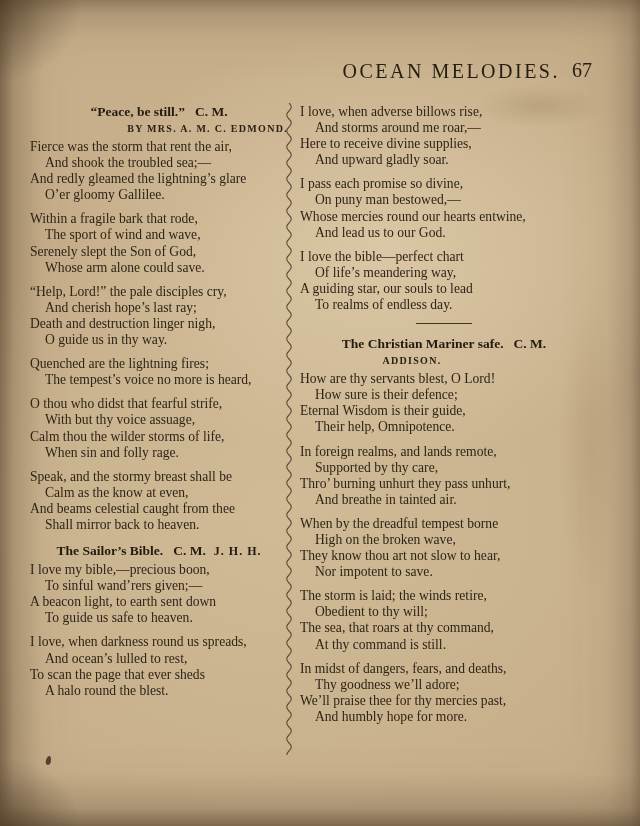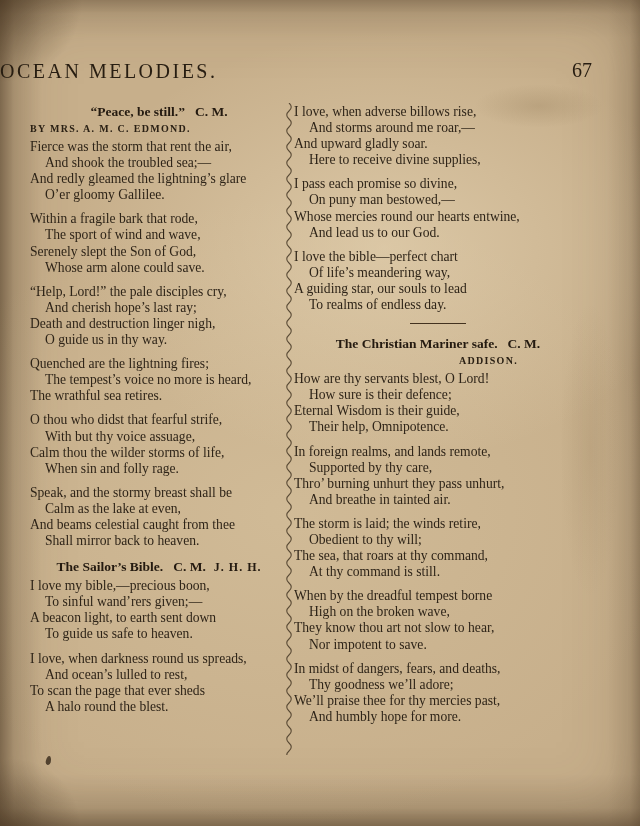--- a/index.html
+++ b/index.html
@@ -14,32 +14,32 @@
       linear-gradient(90deg, rgba(74,56,36,0.50) 0, rgba(74,56,36,0.16) 14px, rgba(74,56,36,0) 42px),
       linear-gradient(270deg, rgba(74,56,36,0.32) 0, rgba(74,56,36,0.10) 10px, rgba(74,56,36,0) 32px),
       linear-gradient(0deg, rgba(70,52,32,0.48) 0, rgba(70,52,32,0.14) 18px, rgba(70,52,32,0) 52px),
       linear-gradient(180deg, rgba(70,52,32,0.30) 0, rgba(70,52,32,0.08) 14px, rgba(70,52,32,0) 38px),
       var(--paper);
     box-shadow: inset 0 0 70px rgba(80,58,34,0.35);
     font-family:"Liberation Serif","DejaVu Serif",serif;
     color:var(--ink);
   }
   .header{position:absolute;top:60px;left:0;right:0;height:30px;}
-  .running-title{position:absolute;left:0;right:80px;text-align:left;font-size:20px;letter-spacing:2.5px;color:#271d11;}
+  .running-title{position:absolute;left:0;right:80px;text-align:right;font-size:20px;letter-spacing:2.5px;color:#271d11;}
   .page-number{position:absolute;right:48px;top:-1px;font-size:20px;color:#271d11;margin-left:40px;}
-  .columns{position:absolute;top:104px;left:30px;width:560px;display:flex;gap:6px;}
+  .columns{position:absolute;top:104px;left:30px;width:560px;display:flex;gap:12px;}
   .col{width:258px;}
   .col-right{width:288px;}
   .col > .block:not(:first-child){margin-top:10px;}
   .hymn-title{text-align:center;font-weight:bold;font-size:13.5px;margin:0 0 3px;color:#241a10;white-space:nowrap;}
   .hymn-title .meter{margin-left:10px;}
   .hymn-title .author-inline{margin-left:8px;font-size:12px;letter-spacing:1px;}
   .byline{font-size:10px;font-weight:bold;letter-spacing:1.3px;margin:0 0 5px;color:#2a2014;}
-  .byline.center{text-align:left;}
-  .byline.right{text-align:right;padding-right:64px;}
+  .byline.center{text-align:right;}
+  .byline.right{text-align:center;padding-right:64px;}
   .stanza{margin:0 0 8px;}
   .vline{font-size:13.6px;line-height:16.1px;white-space:nowrap;}
   .vline:nth-child(even){padding-left:15px;}
   .rule{width:56px;border-top:1.3px solid #43321f;margin:10px auto 12px;}
   .squiggle{position:absolute;left:284px;top:103px;}
   .ink-mark{position:absolute;left:46px;top:756px;width:5px;height:9px;background:#3e3020;
     border-radius:50% 50% 50% 50%/60% 60% 40% 40%;transform:rotate(12deg);opacity:.85;}
   .smudge-1{position:absolute;right:36px;top:84px;width:130px;height:44px;
     background:radial-gradient(ellipse at center, rgba(120,95,60,0.20), rgba(120,95,60,0) 70%);}
   .smudge-2{position:absolute;right:20px;top:300px;width:60px;height:300px;
@@ -77,31 +77,30 @@
           </div>
           <div class="stanza">
             <div class="vline">“Help, Lord!” the pale disciples cry,</div>
             <div class="vline">And cherish hope’s last ray;</div>
             <div class="vline">Death and destruction linger nigh,</div>
             <div class="vline">O guide us in thy way.</div>
           </div>
           <div class="stanza">
             <div class="vline">Quenched are the lightning fires;</div>
             <div class="vline">The tempest’s voice no more is heard,</div>
-            <div class="vline">The wrathful sea retires.</div>
           </div>
           <div class="stanza">
             <div class="vline">O thou who didst that fearful strife,</div>
             <div class="vline">With but thy voice assuage,</div>
             <div class="vline">Calm thou the wilder storms of life,</div>
             <div class="vline">When sin and folly rage.</div>
           </div>
           <div class="stanza">
             <div class="vline">Speak, and the stormy breast shall be</div>
-            <div class="vline">Calm as the lake at even,</div>
+            <div class="vline">Calm as the know at even,</div>
             <div class="vline">And beams celestial caught from thee</div>
             <div class="vline">Shall mirror back to heaven.</div>
           </div>
         </div>
         <div class="block">
           <div class="hymn-title"><span class="title-text">The Sailor’s Bible.</span><span class="meter">C. M.</span><span class="author-inline">J. H. H.</span></div>
           <div class="stanza">
             <div class="vline">I love my bible,—precious boon,</div>
             <div class="vline">To sinful wand’rers given;—</div>
             <div class="vline">A beacon light, to earth sent down</div>
@@ -113,22 +112,22 @@
             <div class="vline">To scan the page that ever sheds</div>
             <div class="vline">A halo round the blest.</div>
           </div>
         </div>
       </div>
     <div class="col col-right">
         <div class="block">
           <div class="stanza">
             <div class="vline">I love, when adverse billows rise,</div>
             <div class="vline">And storms around me roar,—</div>
+            <div class="vline">Here to receive divine supplies,</div>
             <div class="vline">And upward gladly soar.</div>
-            <div class="vline">Here to receive divine supplies,</div>
           </div>
           <div class="stanza">
             <div class="vline">I pass each promise so divine,</div>
             <div class="vline">On puny man bestowed,—</div>
             <div class="vline">Whose mercies round our hearts entwine,</div>
             <div class="vline">And lead us to our God.</div>
           </div>
           <div class="stanza">
             <div class="vline">I love the bible—perfect chart</div>
             <div class="vline">Of life’s meandering way,</div>
@@ -146,30 +145,30 @@
             <div class="vline">Eternal Wisdom is their guide,</div>
             <div class="vline">Their help, Omnipotence.</div>
           </div>
           <div class="stanza">
             <div class="vline">In foreign realms, and lands remote,</div>
             <div class="vline">Supported by thy care,</div>
             <div class="vline">Thro’ burning unhurt they pass unhurt,</div>
             <div class="vline">And breathe in tainted air.</div>
           </div>
           <div class="stanza">
+            <div class="vline">When by the dreadful tempest borne</div>
+            <div class="vline">High on the broken wave,</div>
+            <div class="vline">They know thou art not slow to hear,</div>
+            <div class="vline">Nor impotent to save.</div>
+          </div>
+          <div class="stanza">
             <div class="vline">The storm is laid; the winds retire,</div>
             <div class="vline">Obedient to thy will;</div>
             <div class="vline">The sea, that roars at thy command,</div>
             <div class="vline">At thy command is still.</div>
-          </div>
-          <div class="stanza">
-            <div class="vline">When by the dreadful tempest borne</div>
-            <div class="vline">High on the broken wave,</div>
-            <div class="vline">They know thou art not slow to hear,</div>
-            <div class="vline">Nor impotent to save.</div>
           </div>
           <div class="stanza">
             <div class="vline">In midst of dangers, fears, and deaths,</div>
             <div class="vline">Thy goodness we’ll adore;</div>
             <div class="vline">We’ll praise thee for thy mercies past,</div>
             <div class="vline">And humbly hope for more.</div>
           </div>
         </div>
       </div>
   </div>

